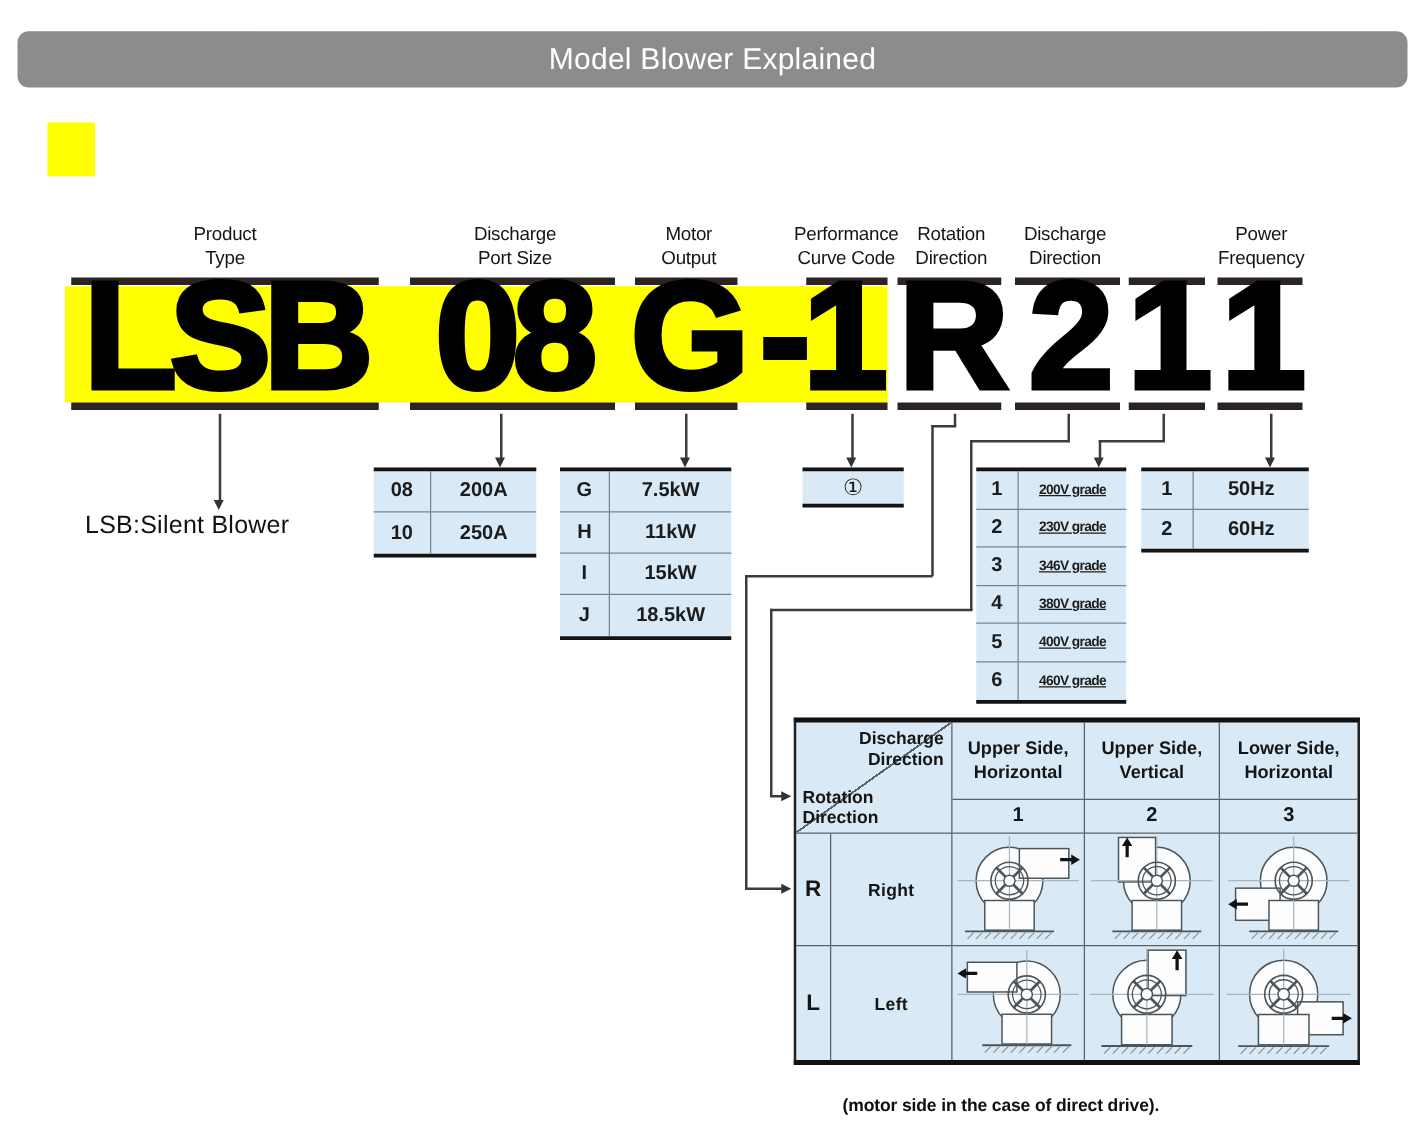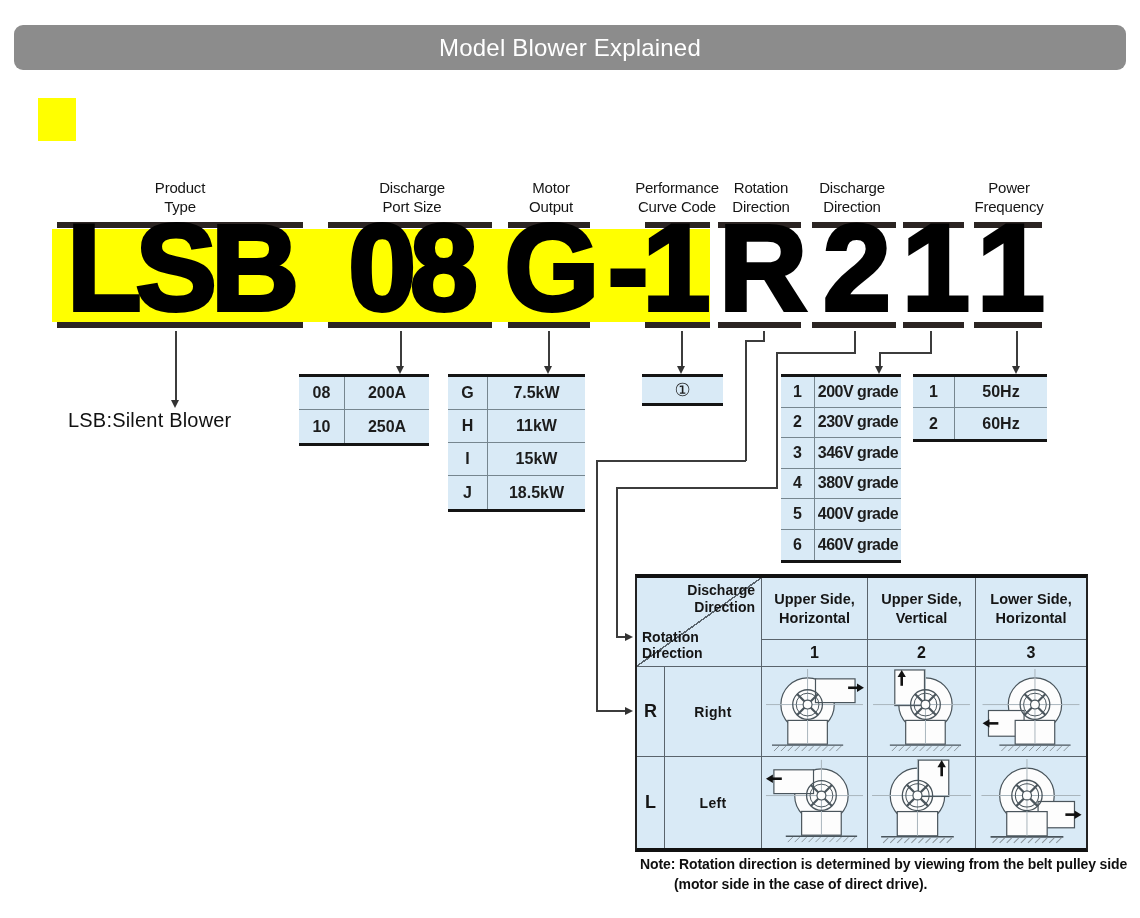--- a/index.html
+++ b/index.html
@@ -29,21 +29,21 @@
   .ah-r{position:absolute;width:0;height:0;border-top:4.5px solid transparent;
         border-bottom:4.5px solid transparent;border-left:8px solid #333;}
   .product-note{position:absolute;left:68px;top:409px;font-size:20px;font-weight:normal;letter-spacing:0.2px;}
   
   .blue-table{position:absolute;background:#d9eaf6;border-top:3px solid #141414;
               border-bottom:3px solid #141414;display:grid;}
   .bt-cell{display:flex;align-items:center;justify-content:center;font-weight:bold;
            font-size:16px;color:#1c1c1c;}
   .br{border-right:1px solid #76868f;}
   .bb{border-bottom:1px solid #76868f;}
-  .narrow{font-size:16px;letter-spacing:-0.5px;}
+  .narrow{font-size:11px;letter-spacing:-0.5px;text-decoration:underline;}
   
   .matrix{position:absolute;left:635px;top:574px;width:449px;background:#d9eaf6;
           border:2px solid #222;border-top:4px solid #111;border-bottom:4px solid #111;
           display:grid;grid-template-columns:28px 97px 106px 108px 110px;
           grid-template-rows:62px 27px 90px 91px;}
   .m-cell{display:flex;align-items:center;justify-content:center;text-align:center;
           white-space:pre-line;color:#151515;position:relative;}
   .ib-r{border-right:1px solid #5a646c;}
   .ib-b{border-bottom:1px solid #5a646c;}
   .m-corner{grid-row:1/3;grid-column:1/3;position:relative;
@@ -311,16 +311,15 @@
     <line x1="38.4" y1="27.4" x2="59.6" y2="48.6" stroke="#4a555c" stroke-width="2.2"></line>
     <line x1="38.4" y1="48.6" x2="59.6" y2="27.4" stroke="#4a555c" stroke-width="2.2"></line>
     <circle cx="49" cy="38" r="4.5" fill="#fdfdfd" stroke="#4a555c" stroke-width="1.2"></circle>
     <line x1="13" y1="79" x2="85" y2="79" stroke="#4a555c" stroke-width="1.5"></line>
     <path d="M15 85 L20 80 M22 85 L27 80 M29 85 L34 80 M36 85 L41 80 M43 85 L48 80 M50 85 L55 80 M57 85 L62 80 M64 85 L69 80 M71 85 L76 80 M78 85 L83 80 " stroke="#8a949a" stroke-width="1" fill="none"></path>
     <line x1="87" y1="57" x2="97" y2="57" stroke="#111" stroke-width="2.6"></line>
           <polygon points="103,57 96,52.8 96,61.2" fill="#111"></polygon>
   </svg></div>
   </div>
 
-  <div class="note-line" style="left:640px;top:856px">Note: Rotation direction is determined by viewing from the belt pulley side</div>
   <div class="note-line" style="left:674px;top:876px">(motor side in the case of direct drive).</div>
 
 </div>
 
 </body></html>

